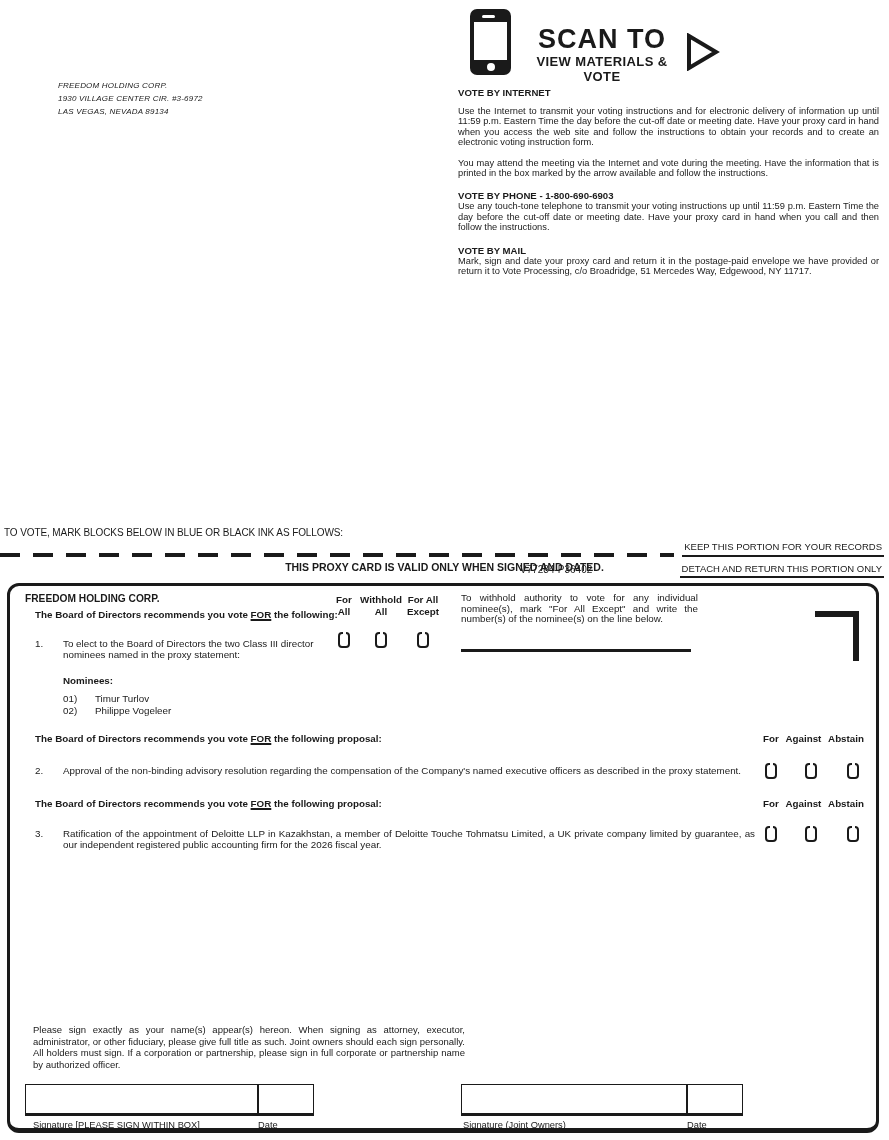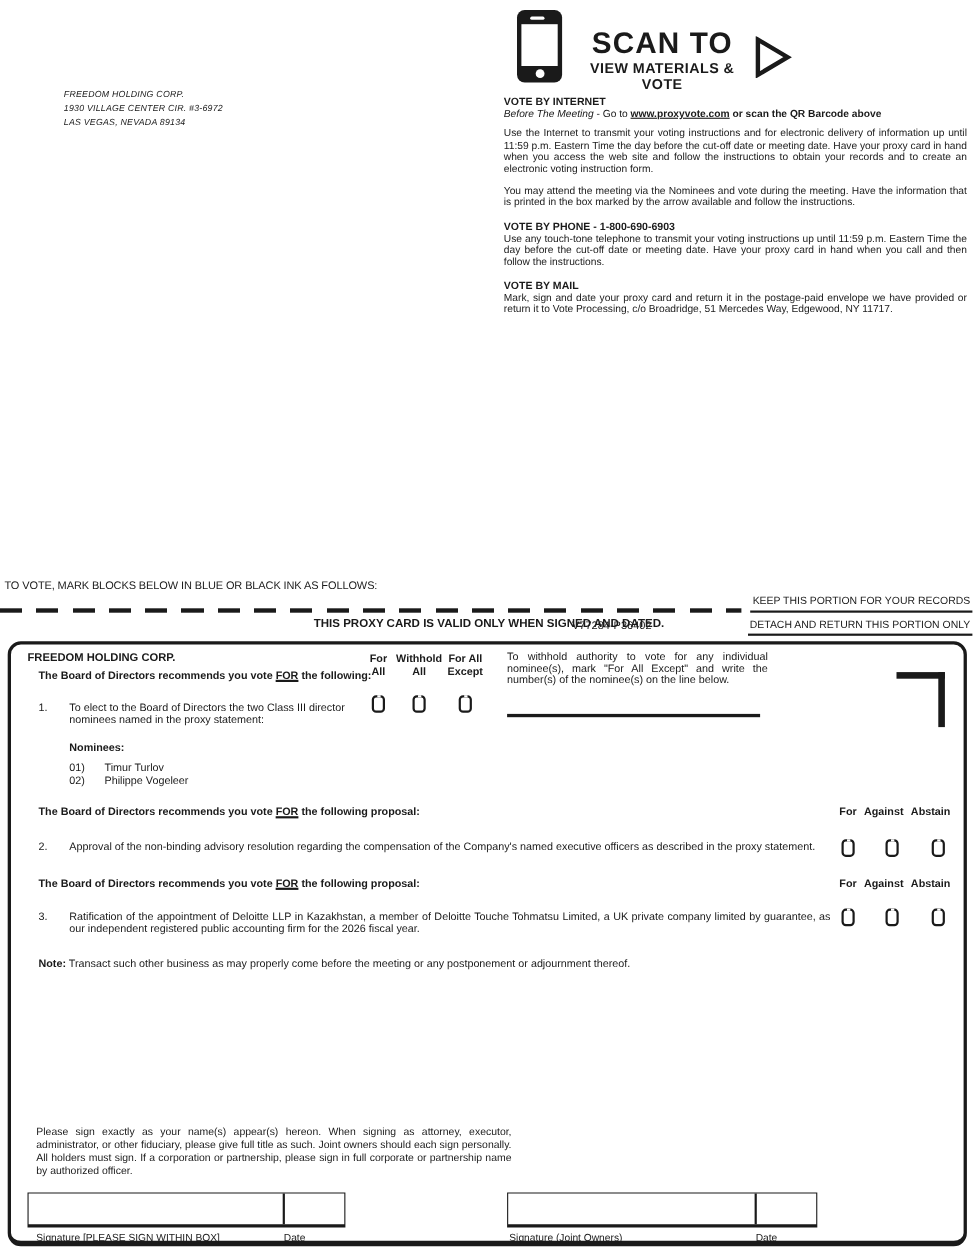--- a/index.html
+++ b/index.html
@@ -73,25 +73,22 @@
   <div class="abs scewrap">
     <div class="scantitle">SCAN TO</div>
     <div class="scansub">VIEW MATERIALS &amp; VOTE</div>
   </div>
   <svg class="abs arrow" width="34" height="38" viewBox="0 0 34 38">
     <polygon points="3,3 30,19 3,35" fill="#fff" stroke="#1a1a1a" stroke-width="4" stroke-linejoin="miter"></polygon>
   </svg>
 
   <div class="abs rc" style="top:87px;">
     <h4>VOTE BY INTERNET</h4>
-    <div>
-      <span class="i">Before The Meeting</span><span> - Go to </span><span class="lnk">www.proxyvote.com</span><span class="b"> or scan the QR Barcode above</span>
-    </div>
     <div class="jus" style="margin-top:8px;">Use the Internet to transmit your voting instructions and for electronic delivery of information up until 11:59 p.m. Eastern Time the day before the cut-off date or meeting date. Have your proxy card in hand when you access the web site and follow the instructions to obtain your records and to create an electronic voting instruction form.</div>
-    <div class="jus" style="margin-top:10px;">You may attend the meeting via the Nominees and vote during the meeting. Have the information that is printed in the box marked by the arrow available and follow the instructions.</div>
+    <div class="jus" style="margin-top:10px;">You may attend the meeting via the Internet and vote during the meeting. Have the information that is printed in the box marked by the arrow available and follow the instructions.</div>
     <h4 style="margin-top:12px;">VOTE BY PHONE - 1-800-690-6903</h4>
     <div class="jus">Use any touch-tone telephone to transmit your voting instructions up until 11:59 p.m. Eastern Time the day before the cut-off date or meeting date. Have your proxy card in hand when you call and then follow the instructions.</div>
     <h4 style="margin-top:12px;">VOTE BY MAIL</h4>
     <div class="jus">Mark, sign and date your proxy card and return it in the postage-paid envelope we have provided or return it to Vote Processing, c/o Broadridge, 51 Mercedes Way, Edgewood, NY 11717.</div>
   </div>
 
   <div class="abs markline">TO VOTE, MARK BLOCKS BELOW IN BLUE OR BLACK INK AS FOLLOWS:</div>
   <div class="abs vcode">V77284-P36402</div>
   <div class="abs keep">KEEP THIS PORTION FOR YOUR RECORDS</div>
   <div class="abs dashes"></div>
@@ -163,23 +160,20 @@
         <span>Against</span>
         <span>Abstain</span>
     </div>
 
     <div class="abs" style="left:25px;top:242px;">3.</div>
     <div class="abs jus" style="left:53px;top:242px;width:692px;">Ratification of the appointment of Deloitte LLP in Kazakhstan, a member of Deloitte Touche Tohmatsu Limited, a UK private company limited by guarantee, as our independent registered public accounting firm for the 2026 fiscal year.</div>
     <div class="abs cb" style="left:755px;top:240px;"></div>
     <div class="abs cb" style="left:795px;top:240px;"></div>
     <div class="abs cb" style="left:837px;top:240px;"></div>
 
-    <div class="abs" style="left:25px;top:285px;width:700px;">
-      <span class="b">Note:</span><span> Transact such other business as may properly come before the meeting or any postponement or adjournment thereof.</span>
-    </div>
 
     <div class="abs jus" style="left:23px;top:438px;width:432px;font-size:9.5px;line-height:11.6px;">Please sign exactly as your name(s) appear(s) hereon. When signing as attorney, executor, administrator, or other fiduciary, please give full title as such. Joint owners should each sign personally. All holders must sign. If a corporation or partnership, please sign in full corporate or partnership name by authorized officer.</div>
 
     <div class="abs sigbox" style="left:15px;top:498px;width:289px;">
       <div class="sigdiv" style="left:231px;"></div>
     </div>
     <div class="abs sigbox" style="left:451px;top:498px;width:282px;">
       <div class="sigdiv" style="left:224px;"></div>
     </div>
 

